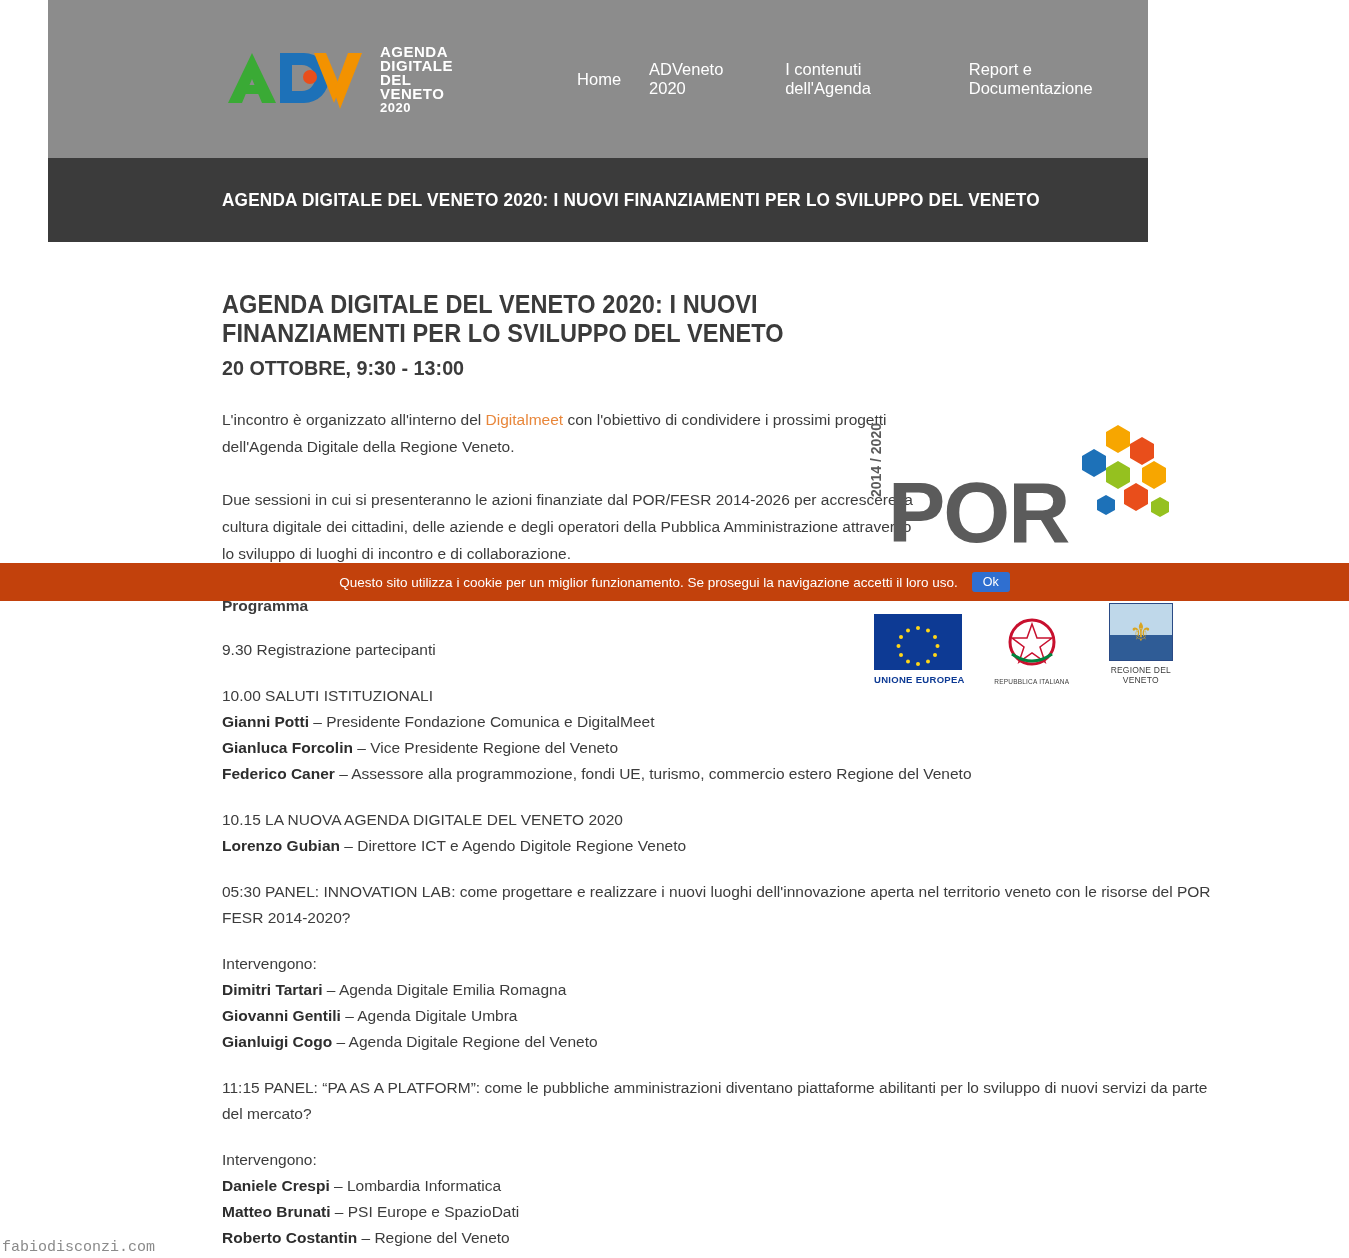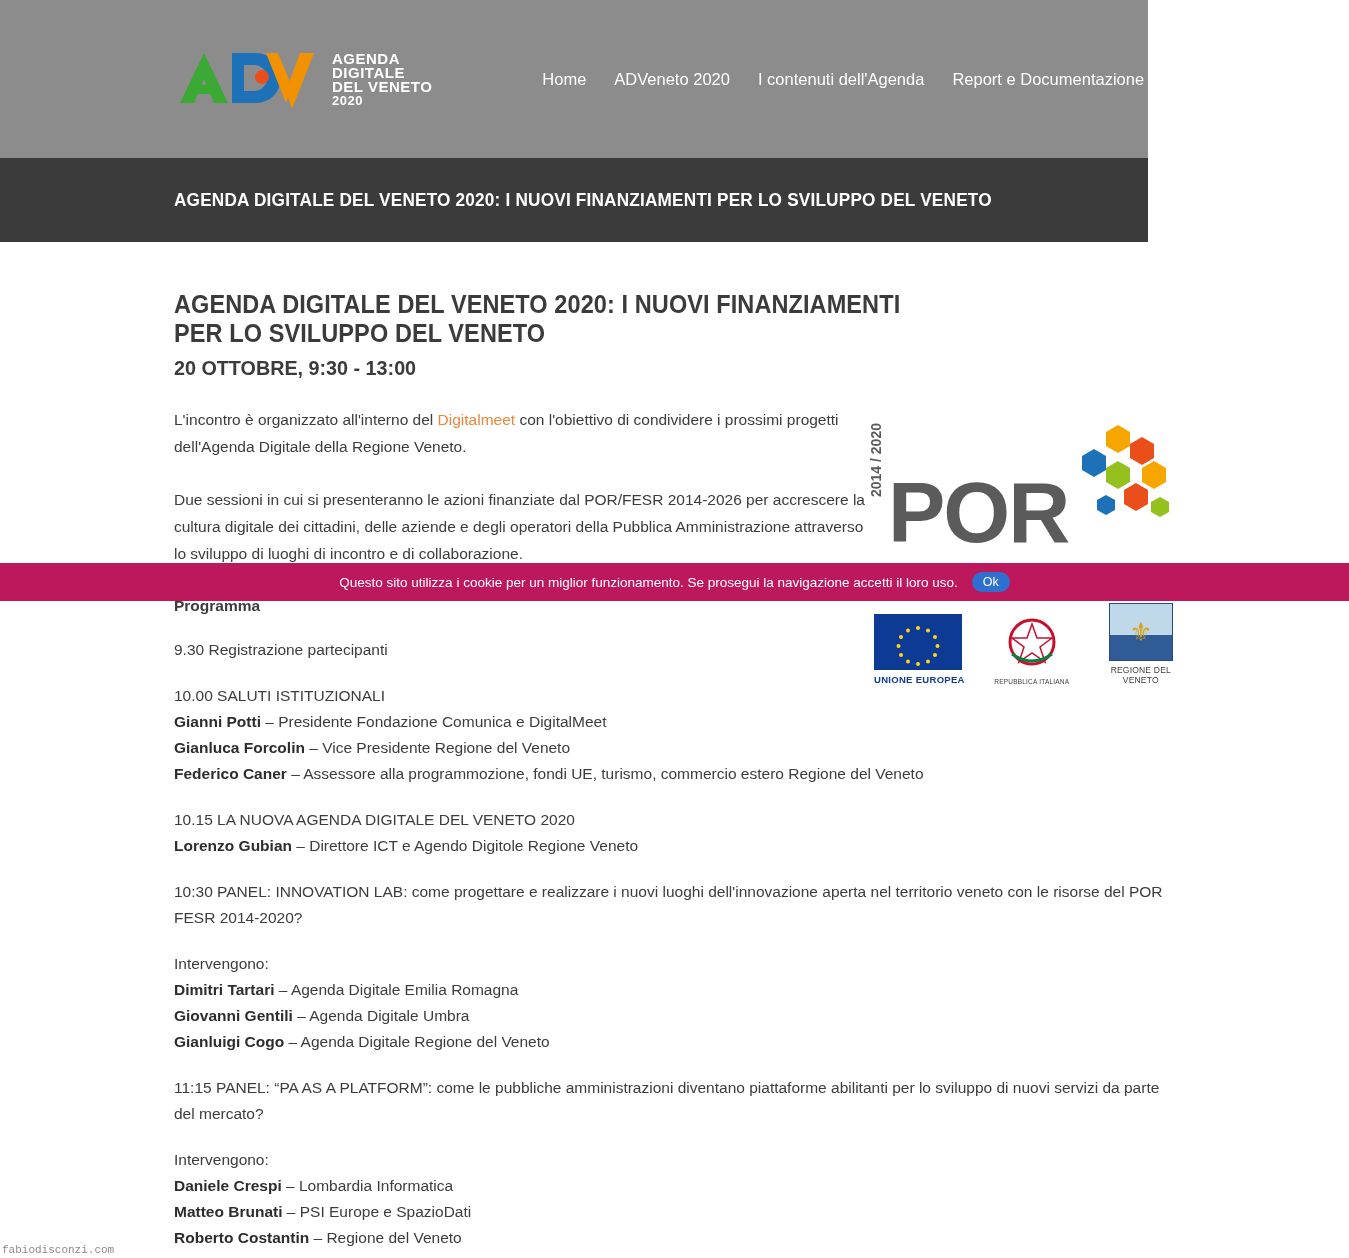--- a/index.html
+++ b/index.html
@@ -3,21 +3,21 @@
 <meta charset="utf-8">
 <style>
   * { box-sizing: border-box; }
   html, body {
     margin: 0; padding: 0;
     width: 1349px; height: 1258px;
     background: #ffffff;
     font-family: "Liberation Sans", sans-serif;
     overflow: hidden;
   }
-  .page { position: relative; width: 1148px; height: 1258px; background: #fff; }
+  .page { position: relative; width: 1148px; height: 1258px; background: #fff; padding-left: 48px; }
 
   
   .header {
     height: 158px;
     background: #8c8c8c;
     display: flex;
     align-items: center;
     padding-left: 174px;
   }
   .logo-wrap { display: flex; align-items: center; gap: 10px; }
@@ -189,46 +189,46 @@
     font-size: 8.5px; color: #3c3c3c; margin-top: 4px;
     letter-spacing: 0.2px;
   }
 
   
   .cookiebar {
     position: absolute;
     left: 0; top: 563px;
     width: 1349px;
     height: 38px;
-    background: #be185d;
+    background: #c2410c;
     display: flex;
     align-items: center;
     justify-content: center;
     gap: 14px;
   }
   .cookiebar span {
     color: #ffffff;
     font-size: 13.5px;
   }
   .cookie-ok {
     background: #2f6fd0;
     color: #fff;
     border: none;
     font-size: 12.5px;
     padding: 3px 11px;
-    border-radius: 10px;
+    border-radius: 3px;
     cursor: pointer;
     font-family: "Liberation Sans", sans-serif;
   }
 
   
   .watermark {
     position: absolute;
     left: 2px; bottom: 2px;
-    font-size: 11px;
+    font-size: 15px;
     color: #8a8a8a;
     font-family: "Liberation Mono", monospace;
   }
 </style>
 </head>
 <body>
 
 <div class="page">
 
   <div class="header">
@@ -288,21 +288,21 @@
         <p><b>Gianluca Forcolin</b><span> – Vice Presidente Regione del Veneto</span></p>
         <p><b>Federico Caner</b><span> – Assessore alla programmozione, fondi UE, turismo, commercio estero Regione del Veneto</span></p>
       </div>
 
       <div class="block">
         <p>10.15 LA NUOVA AGENDA DIGITALE DEL VENETO 2020</p>
         <p><b>Lorenzo Gubian</b><span> – Direttore ICT e Agendo Digitole Regione Veneto</span></p>
       </div>
 
       <div class="block wide">
-        <p>10:30 PANEL: INNOVATION LAB: come progettare e realizzare i nuovi luoghi dell'innovazione aperta nel territorio veneto con le risorse del POR FESR 2014-2020?</p>
+        <p>05:30 PANEL: INNOVATION LAB: come progettare e realizzare i nuovi luoghi dell'innovazione aperta nel territorio veneto con le risorse del POR FESR 2014-2020?</p>
       </div>
 
       <div class="block">
         <p>Intervengono:</p>
         <p><b>Dimitri Tartari</b><span> – Agenda Digitale Emilia Romagna</span></p>
         <p><b>Giovanni Gentili</b><span> – Agenda Digitale Umbra</span></p>
         <p><b>Gianluigi Cogo</b><span> – Agenda Digitale Regione del Veneto</span></p>
       </div>
 
       <div class="block wide">

